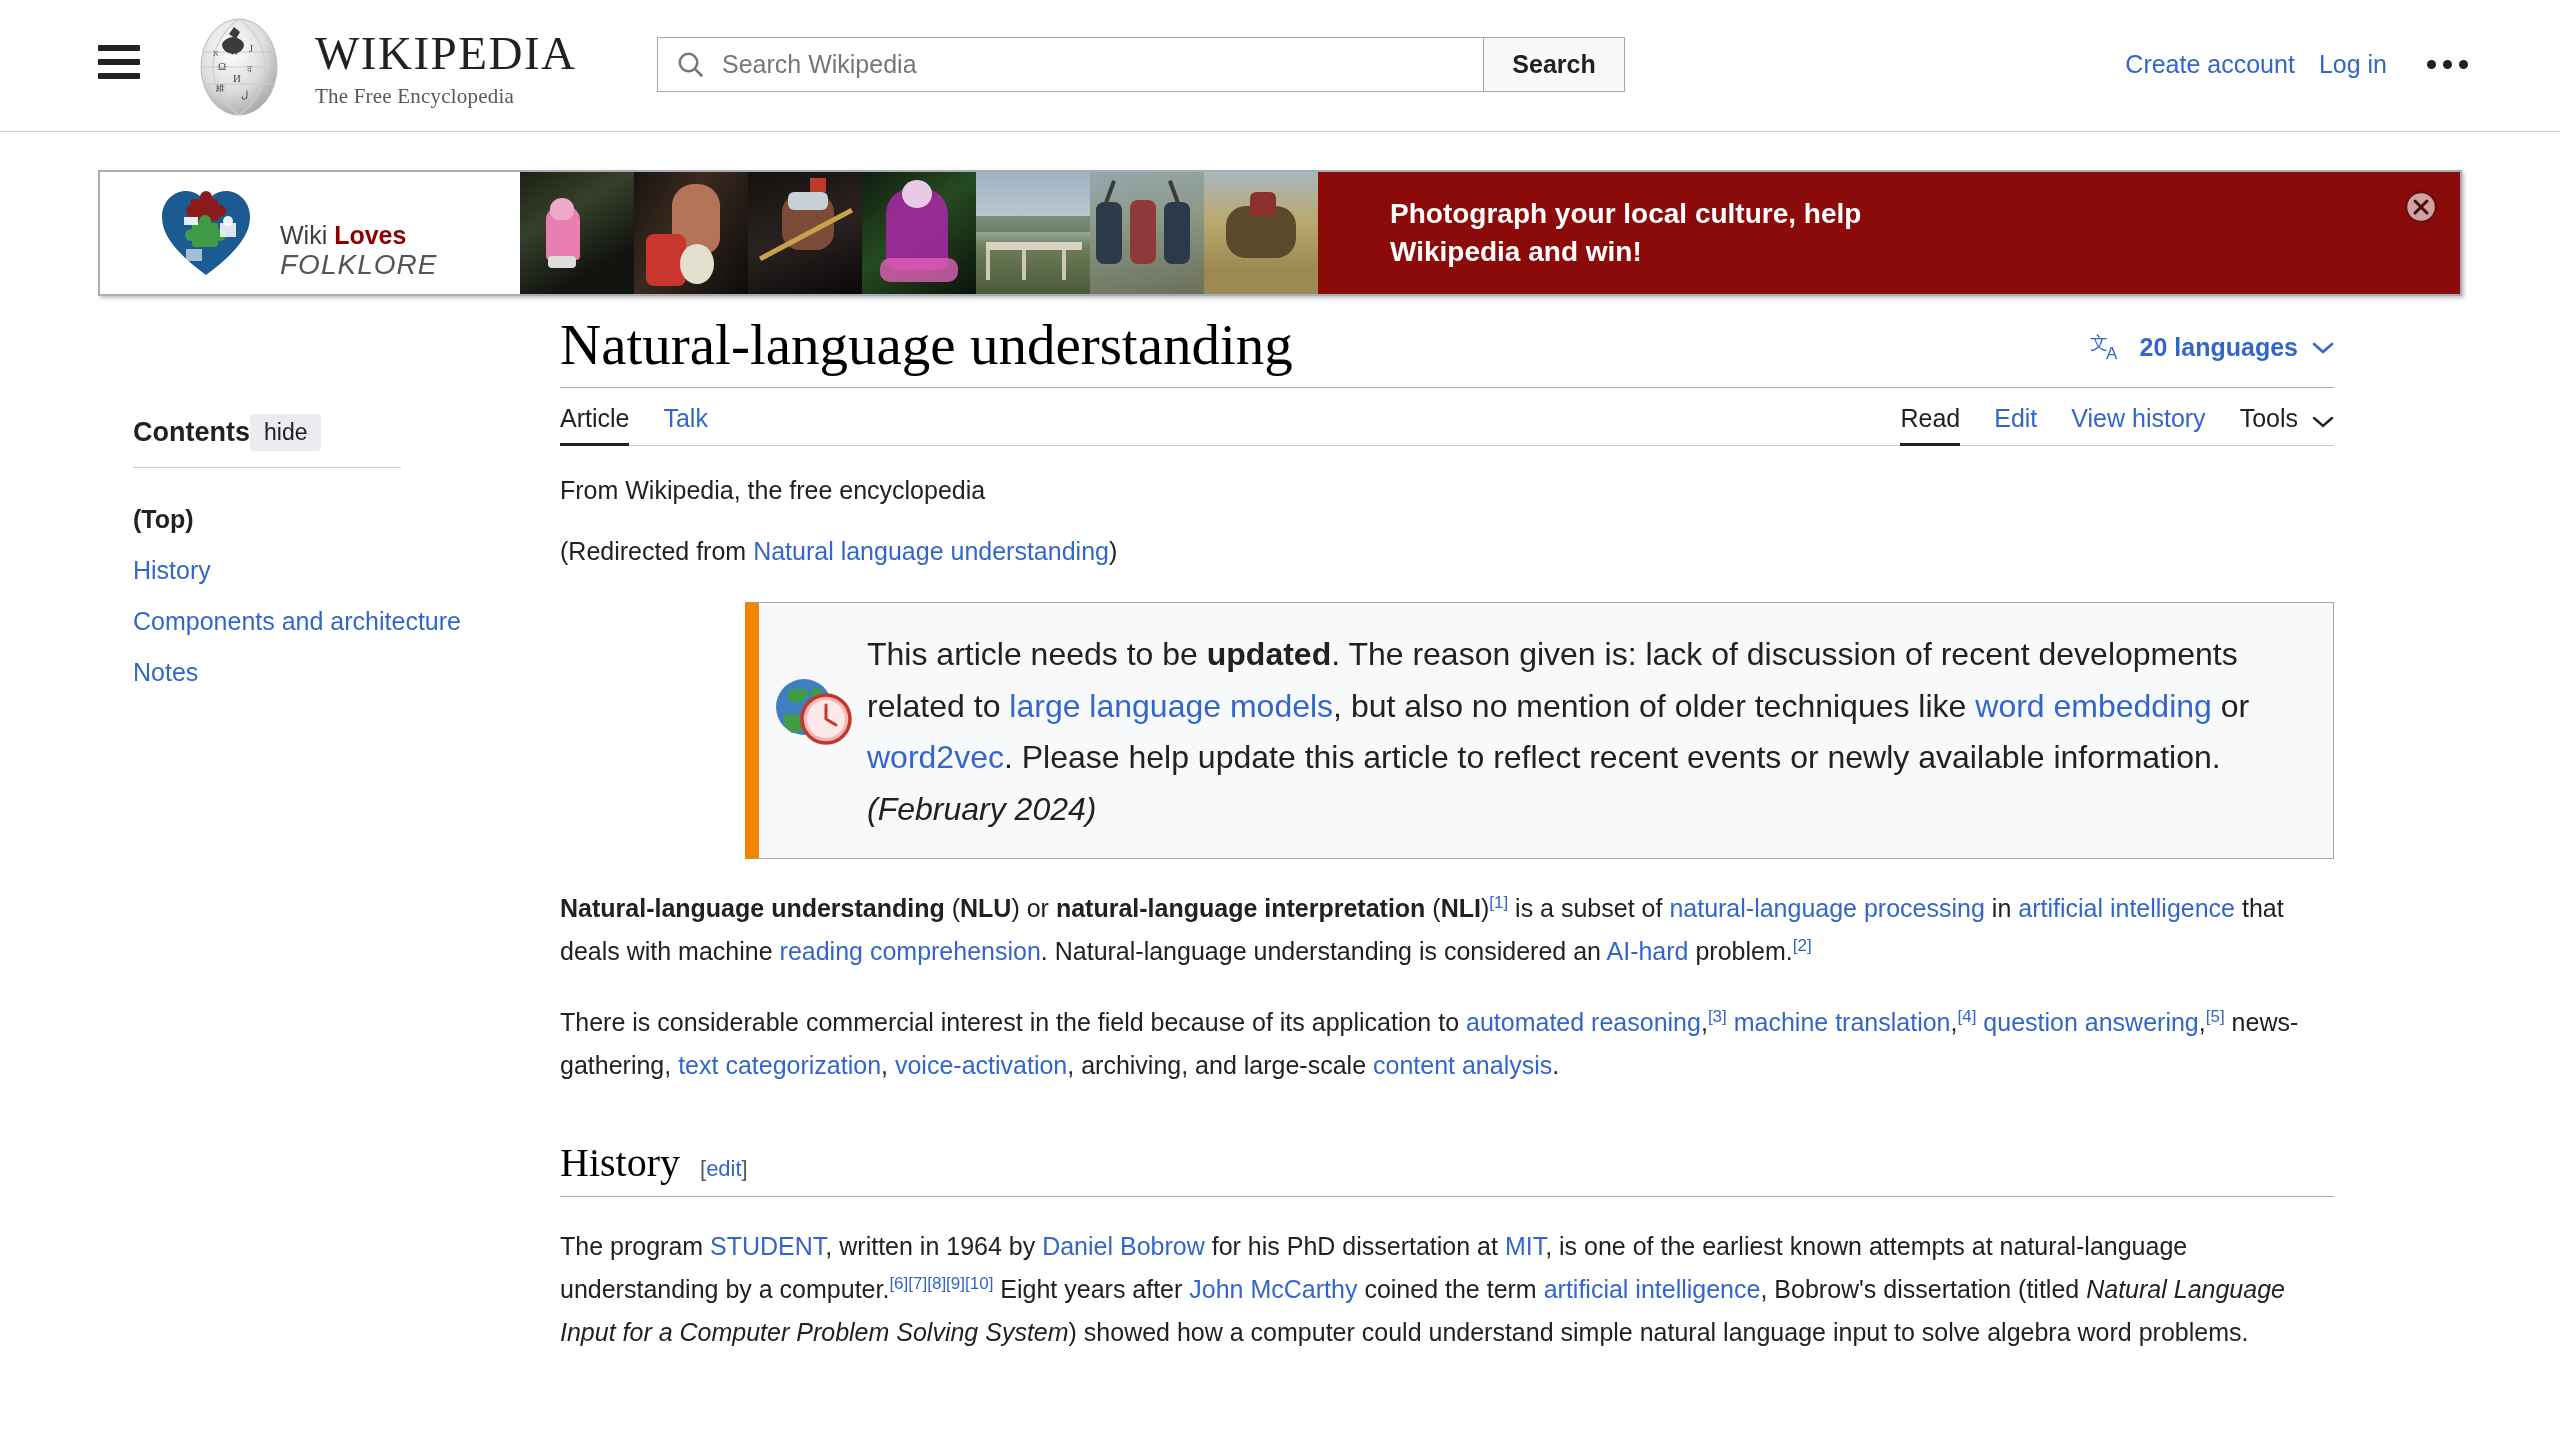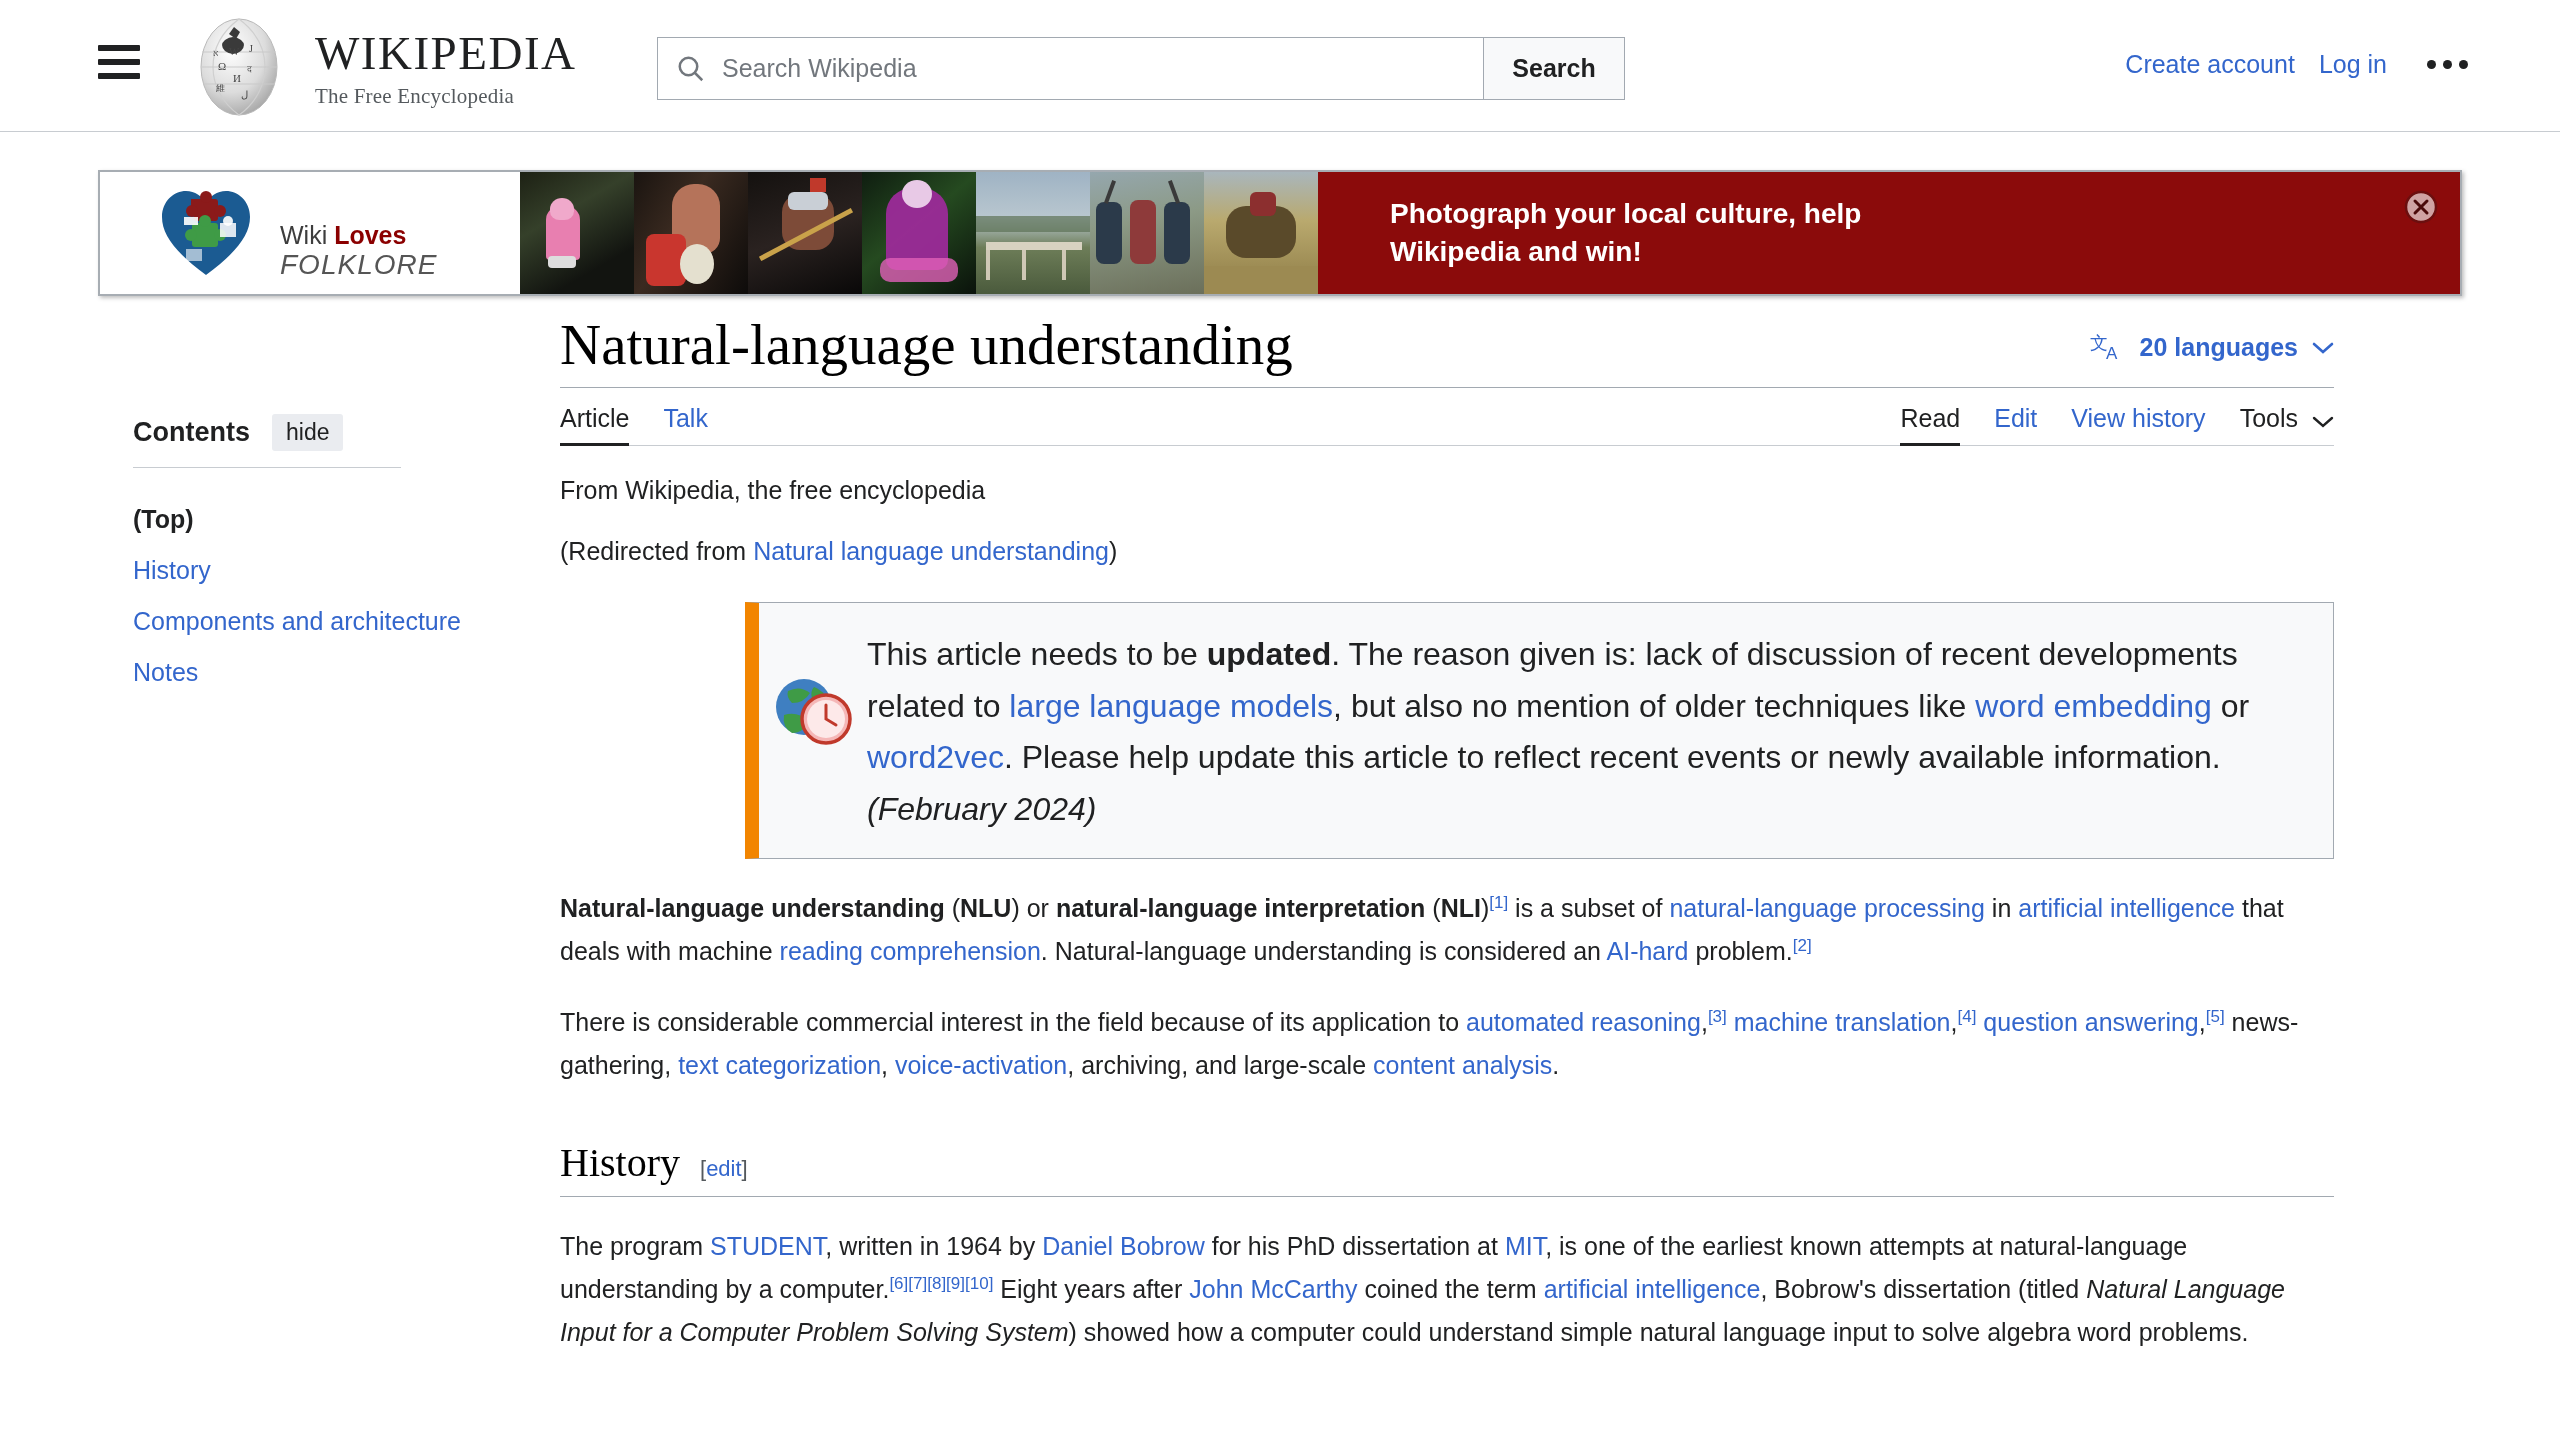--- a/index.html
+++ b/index.html
@@ -49,21 +49,21 @@
     font-family: "Liberation Serif", serif;
     font-size: 21px;
     color: #54595d;
     margin-top: 7px;
     letter-spacing: 0.2px;
   }
 
   .searchbox {
     position: absolute;
     left: 657px; top: 37px;
-    width: 968px; height: 63px;
+    width: 968px; height: 55px;
     display: flex;
   }
   .search-field {
     flex: 1;
     border: 1px solid #a2a9b1;
     border-right: none;
     display: flex; align-items: center;
     padding-left: 18px;
     background: #fff;
   }
@@ -157,21 +157,21 @@
     display: flex;
     padding-top: 18px;
   }
   .sidebar {
     width: 560px;
     flex: none;
     padding-left: 133px;
     padding-top: 100px;
   }
   .toc-head {
-    display: flex; align-items: center; gap: 22px;
+    display: flex; align-items: center; 
     padding-bottom: 16px;
     border-bottom: 1px solid #c8ccd1;
     width: 268px;
   }
   .toc-title { font-size: 27px; font-weight: bold; color: #202122; }
   .toc-hide {
     font-size: 23px; color: #202122;
     background: #eaecf0;
     border: none; border-radius: 3px;
     padding: 5px 14px;

